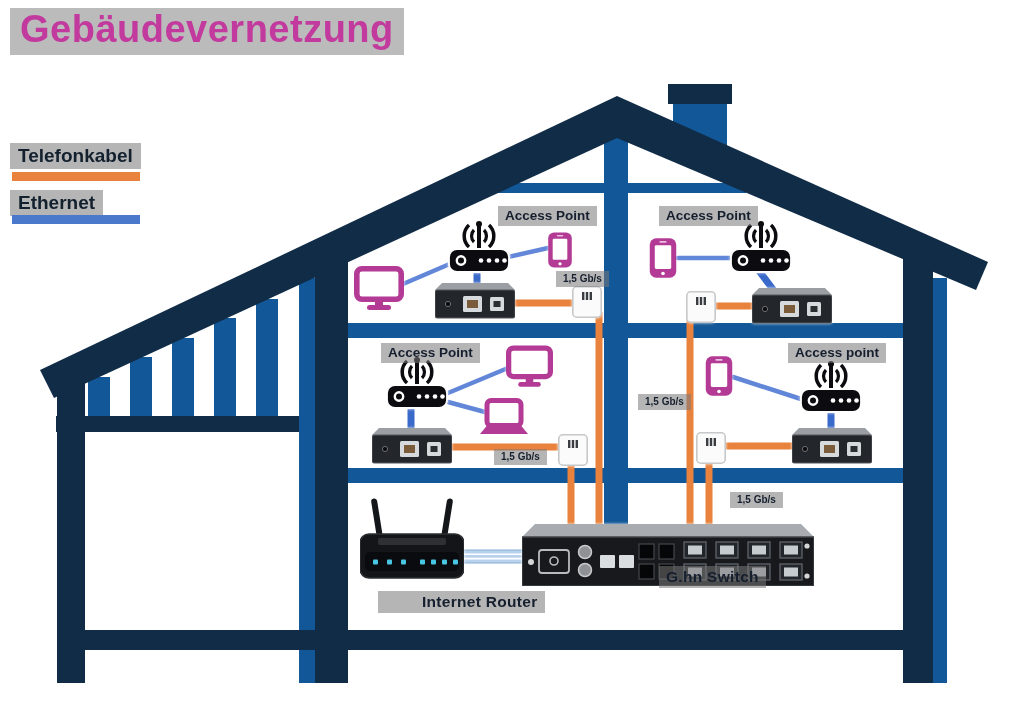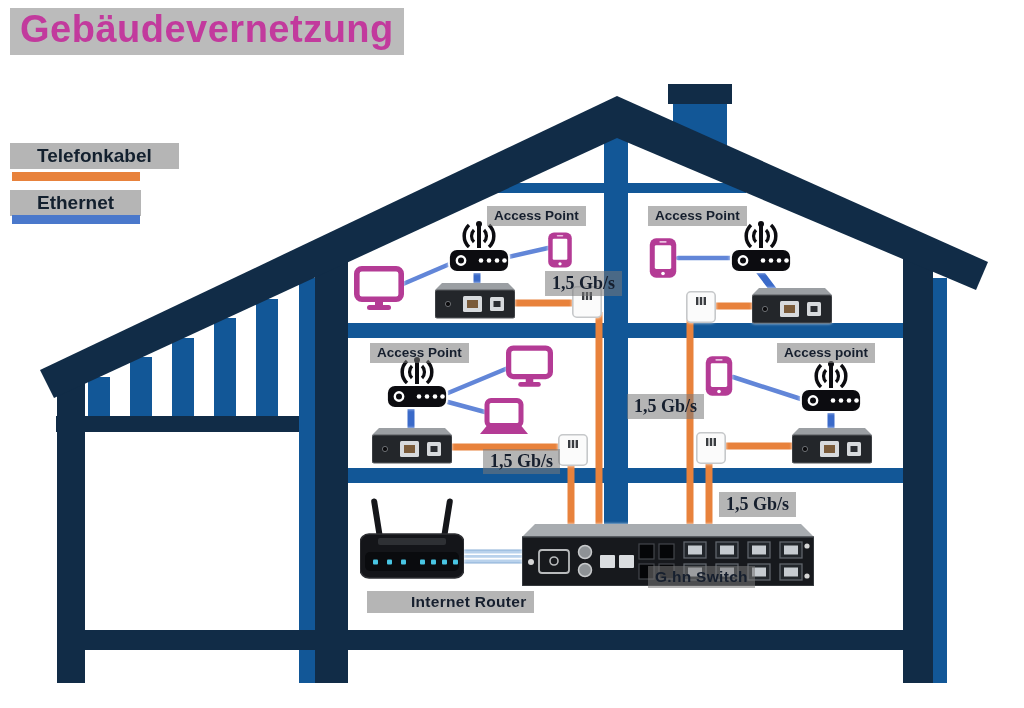--- a/index.html
+++ b/index.html
@@ -1,29 +1,29 @@
 <!DOCTYPE html>
 <html><head>
 <meta charset="utf-8">
 <style>
   html,body{margin:0;padding:0;background:#fff;}
   #stage{position:relative;width:1024px;height:708px;background:#fff;overflow:hidden;
          font-family:"Liberation Sans",sans-serif;}
   #house-svg{position:absolute;left:0;top:0;}
   .tag{position:absolute;background:rgba(120,120,120,.55);color:#161F2E;font-weight:700;
-       font-size:13.5px;line-height:1.15;padding:2px 7px;white-space:nowrap;}
-  .speed{font-size:18px;font-family:Liberation Serif, serif;}
+       font-size:13.5px;line-height:1.15;padding:2px 7px;white-space:nowrap;margin-left:11px;}
+  .speed{font-size:10px;}
   .devlbl{font-size:15.5px;letter-spacing:.3px;}
   #title{position:absolute;left:10px;top:8px;display:flex;gap:14px;align-items:flex-start;}
   #title span{background:rgba(120,120,120,.5);padding:1px 10px 4px;font-size:38px;
               font-weight:800;letter-spacing:.5px;line-height:1.1;}
   .t-mag{color:#C23A9D;}
   .t-dark{color:#101A28;}
   .legend-text{position:absolute;background:rgba(120,120,120,.55);color:#13202E;
-               font-size:19px;font-weight:600;padding:2px 27px;white-space:nowrap;}
+               font-size:19px;font-weight:600;padding:2px 8px;white-space:nowrap;}
   .legend-bar{position:absolute;width:128px;height:9px;}
 </style>
 </head>
 <body>
 
 <div id="stage">
 
   <svg id="house-svg" width="1024" height="708" viewBox="0 0 1024 708">
     <defs>
       <symbol id="sym-ap" viewBox="0 0 62 56">

